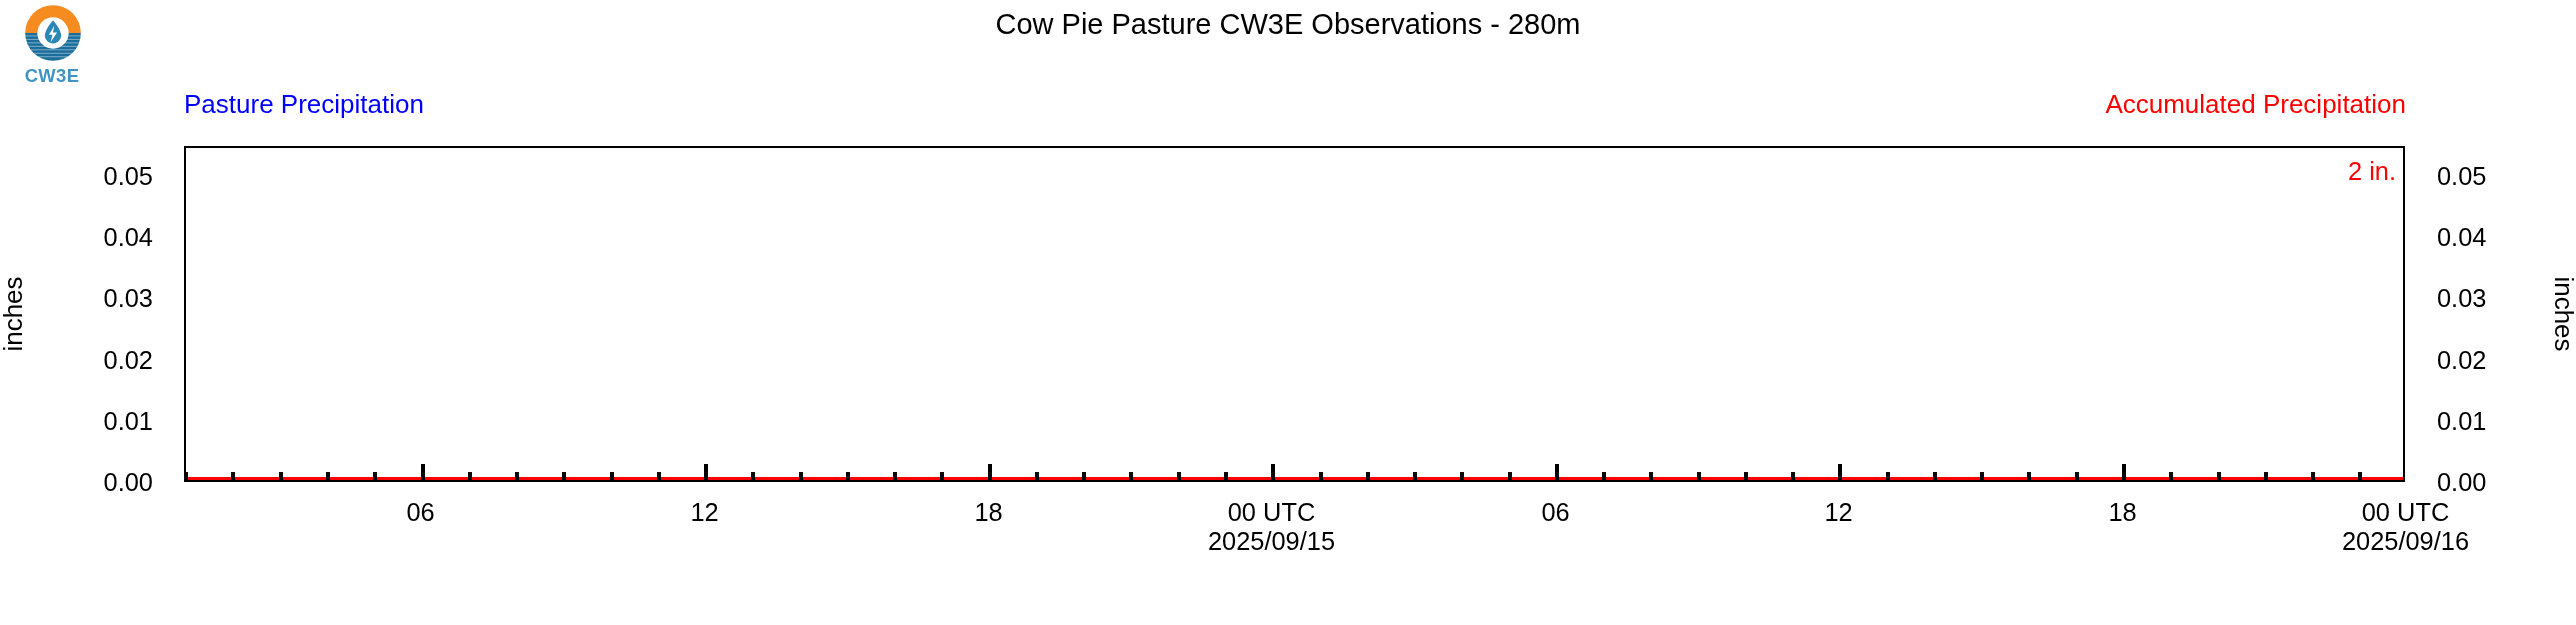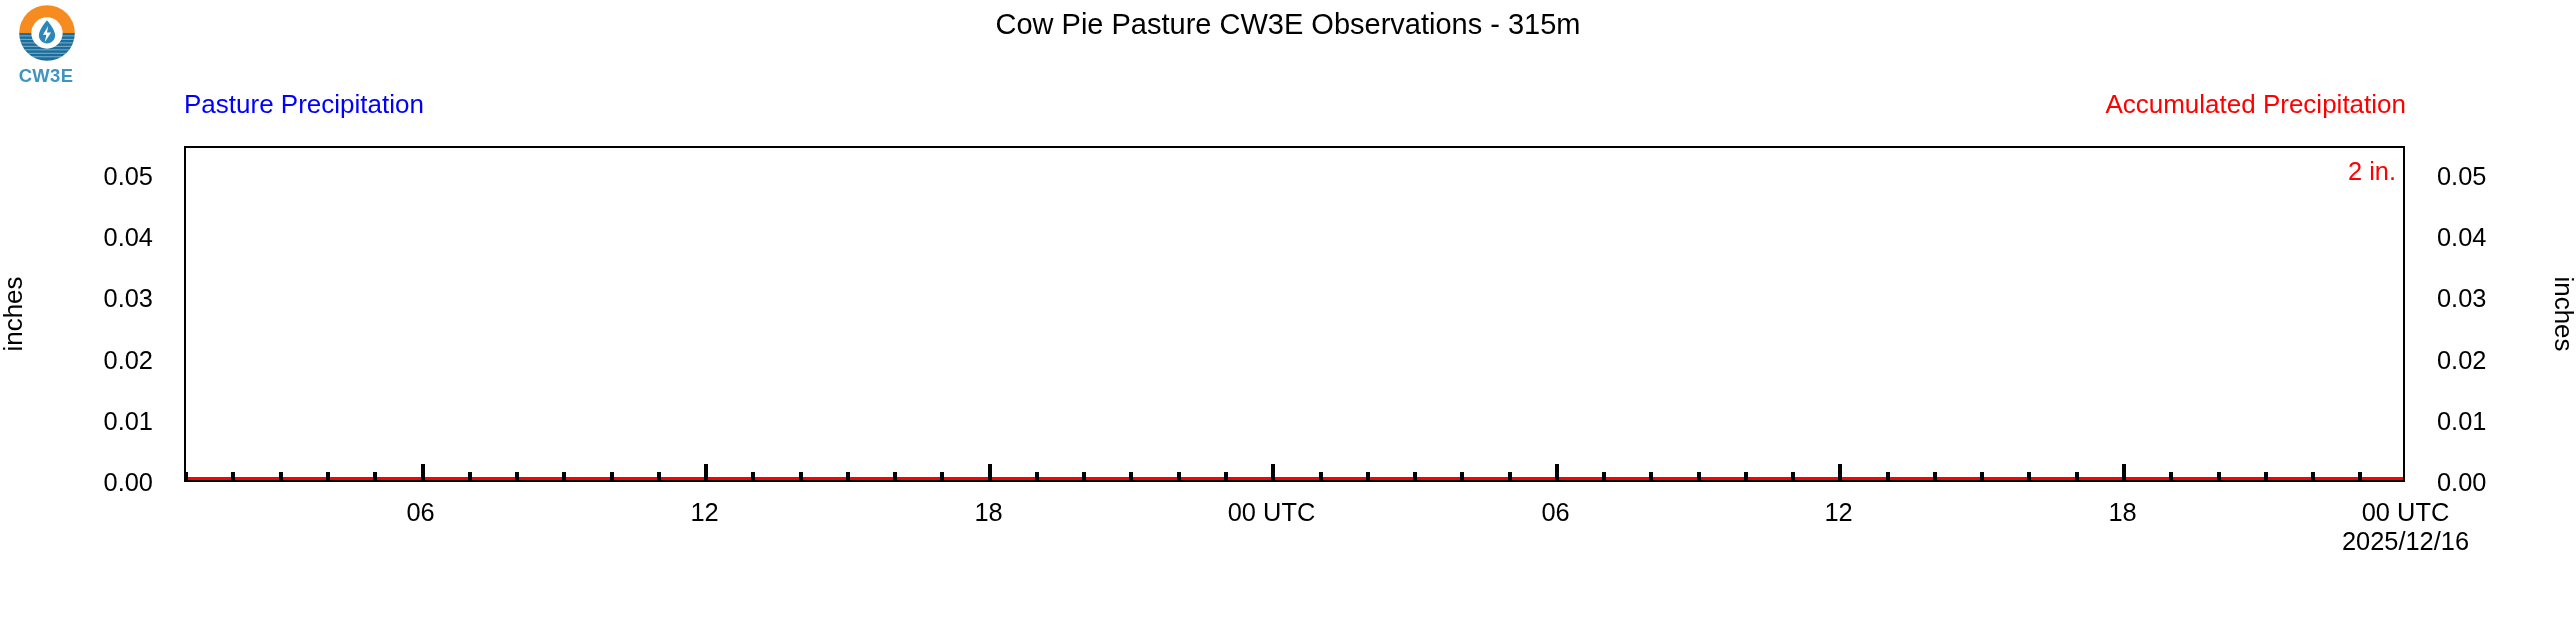--- a/index.html
+++ b/index.html
@@ -12,21 +12,21 @@
     height: 626px;
     position: relative;
     overflow: hidden;
     font-family: "Liberation Sans", sans-serif;
     color: #000000;
   }
 
   
   #logo {
     position: absolute;
-    left: 8px;
+    left: 14px;
     top: 4.2px;
     width: 76px;
     height: 90px;
   }
   #logo-mark {
     position: absolute;
     left: 10px;
     top: 0px;
     width: 58px;
     height: 58px;
@@ -182,21 +182,21 @@
         </g>
       </g>
       <circle cx="50" cy="50" r="27" fill="#ffffff"></circle>
       <path d="M50 28 C50 28 36 44 36 54 C36 62 42 68 50 68 C58 68 64 62 64 54 C64 44 50 28 50 28 Z" fill="#2b87b8"></path>
       <path d="M52 38 L43 53 L49 53 L46 66 L57 49 L50 49 Z" fill="#ffffff"></path>
     </svg>
   </div>
   <div id="logo-text">CW3E</div>
 </div>
 
-<div id="title">Cow Pie Pasture CW3E Observations - 315m</div>
+<div id="title">Cow Pie Pasture CW3E Observations - 280m</div>
 
 <div id="legend-left">Pasture Precipitation</div>
 <div id="legend-right">Accumulated Precipitation</div>
 
 <div id="plot">
   <div id="plot-inner">
     <div id="accum-line"></div>
     <div id="accum-value">2 in.</div>
   <div class="tick-x minor" style="left: -1.8px;"></div>
       <div class="tick-x minor" style="left: 45px;"></div>
@@ -267,27 +267,28 @@
     <div>06</div>
   </div>
 <div class="xlabel" style="left: 563px; width: 283px; top: 498px;">
     <div>12</div>
   </div>
 <div class="xlabel" style="left: 847px; width: 283px; top: 498px;">
     <div>18</div>
   </div>
 <div class="xlabel" style="left: 1130px; width: 283px; top: 498px;">
     <div>00 UTC</div>
+    <div>2025/09/15</div>
   </div>
 <div class="xlabel" style="left: 1414px; width: 283px; top: 498px;">
     <div>06</div>
   </div>
 <div class="xlabel" style="left: 1697px; width: 283px; top: 498px;">
     <div>12</div>
   </div>
 <div class="xlabel" style="left: 1981px; width: 283px; top: 498px;">
     <div>18</div>
   </div>
 <div class="xlabel" style="left: 2264px; width: 283px; top: 498px;">
     <div>00 UTC</div>
-    <div>2025/12/16</div>
+    <div>2025/09/16</div>
   </div>
 
 
 </body></html>

